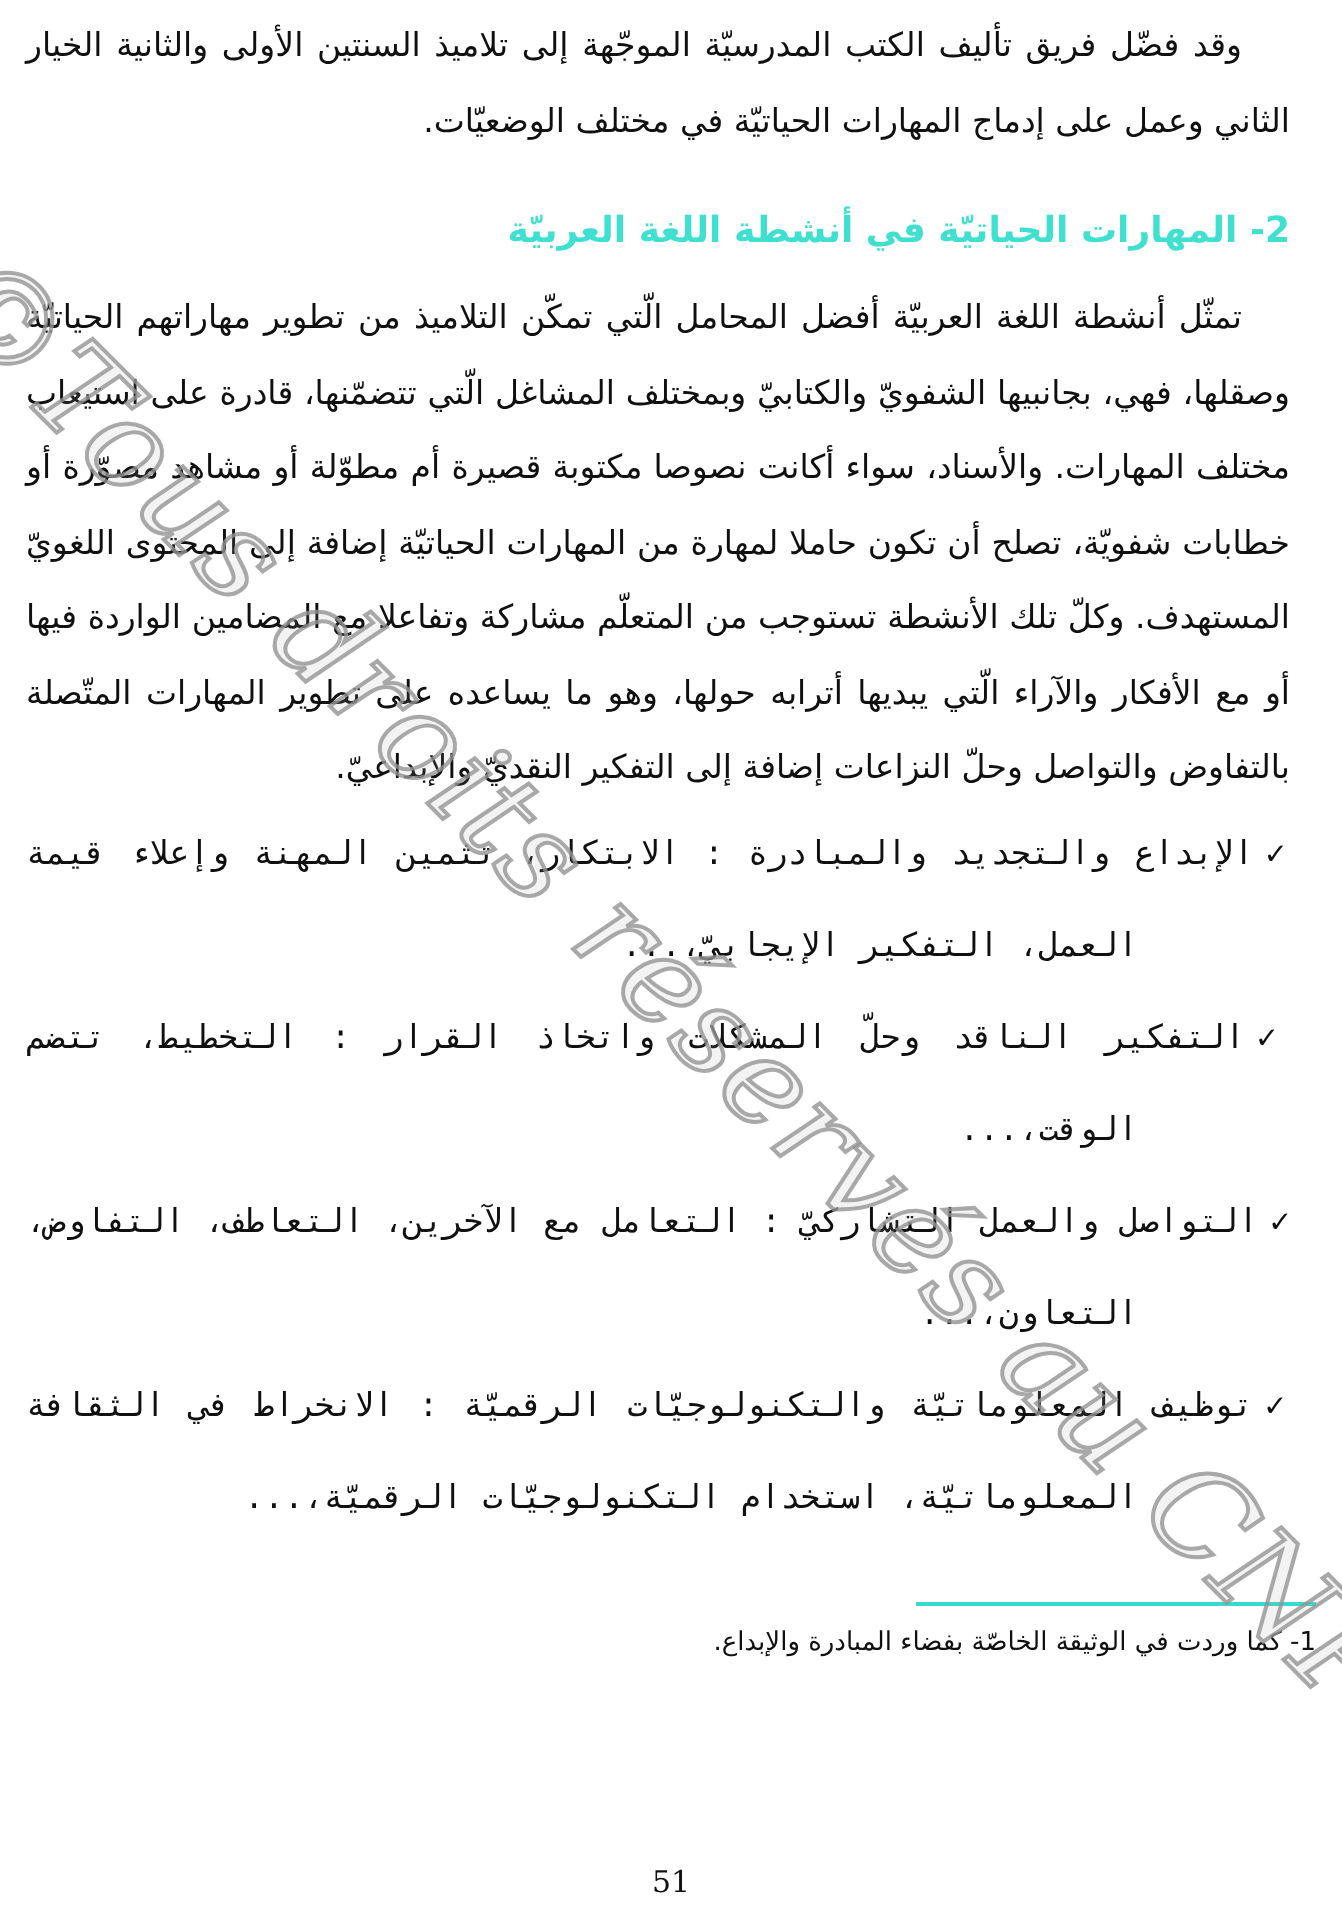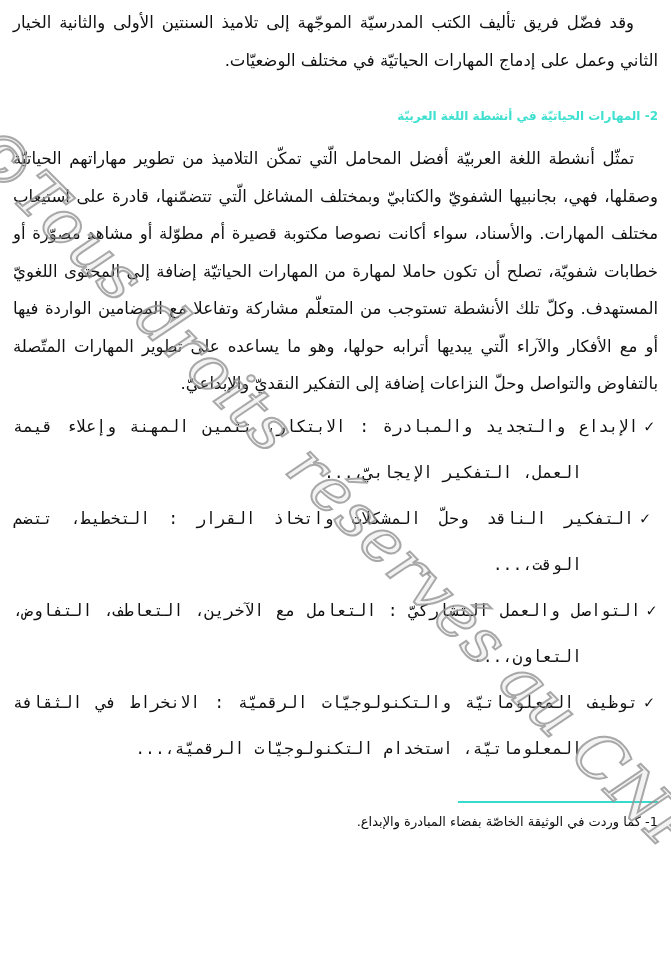--- a/index.html
+++ b/index.html
@@ -1,28 +1,28 @@
 <!DOCTYPE html>
 <html lang="ar"><head>
 <meta charset="utf-8">
 <style>
   html,body { margin:0; padding:0; background:#ffffff; }
   .page {
     position:relative; width:671px; height:962px; background:#ffffff;
     overflow:hidden; font-family:"DejaVu Sans", sans-serif; color:#101010;
   }
   .content {
-    position:absolute; top:4px; right:13px; left:13px;
+    position:absolute; top:4px; right:26px; left:13px;
     direction:rtl; text-align:justify;
     font-size:16.5px; line-height:37.5px;
   }
   .para { margin:0; text-indent:24px; }
   .intro { margin-bottom:22px; }
   .heading {
-    color:#40e0d0; font-size:12px; font-weight:bold;
+    color:#40e0d0; font-size:18px; font-weight:bold;
     margin:0 0 9px 0; line-height:30px; text-indent:0; text-align:right;
   }
   .bullets { line-height:46px; margin-top:2px;font-family:Liberation Mono, monospace; }
   .bullet { margin:0; padding-right:76px; text-indent:-76px; text-align:justify; }
   .check { margin-left:6px; }
   sup.fnref { font-size:11px; line-height:0; }
   .footnote-area { position:absolute; top:801px; right:13px; left:13px; direction:rtl; }
   .footnote-rule { width:200px; height:2px; background:#35dccd; margin-bottom:7px; }
   .footnote { margin:0; font-size:13px; text-align:right; line-height:24px; }
   .page-number {
@@ -62,14 +62,15 @@
       <div class="bullet"><span class="check">✓</span><span>توظيف المعلوماتيّة والتكنولوجيّات الرقميّة : الانخراط في الثقافة المعلوماتيّة، استخدام التكنولوجيّات الرقميّة،...</span></div>
     </div>
 
   </div>
 
   <div class="footnote-area">
     <div class="footnote-rule"></div>
     <p class="footnote">1- كما وردت في الوثيقة الخاصّة بفضاء المبادرة والإبداع.</p>
   </div>
 
+  <div class="page-number">51</div>
 
 </div>
 
 </body></html>

